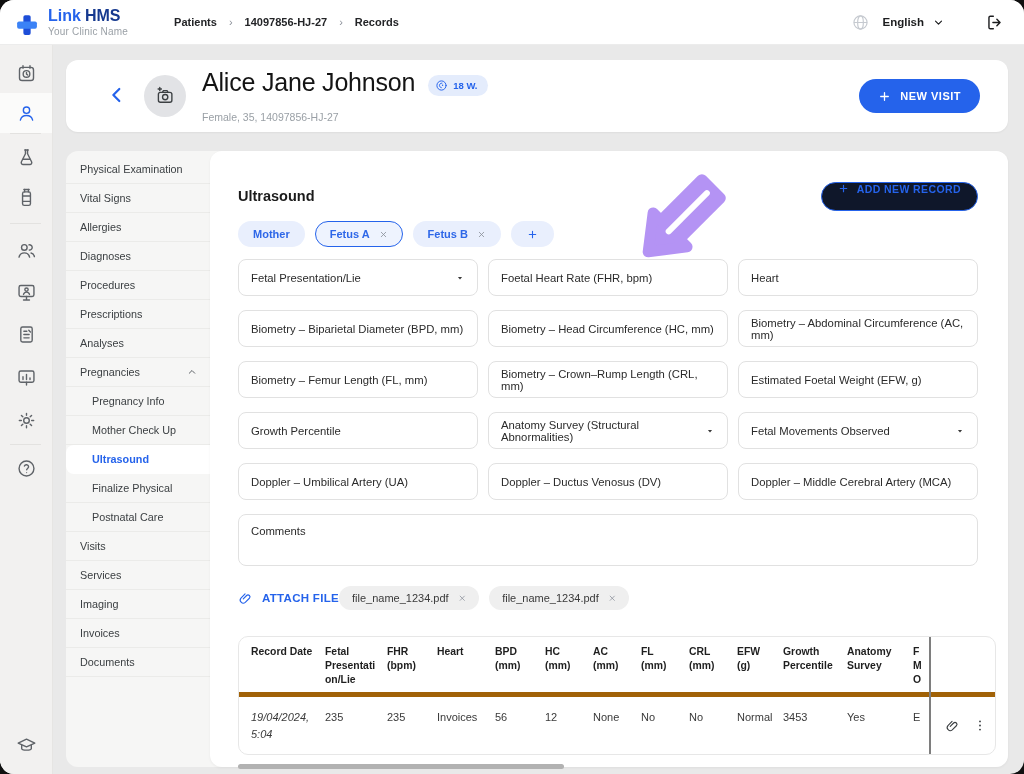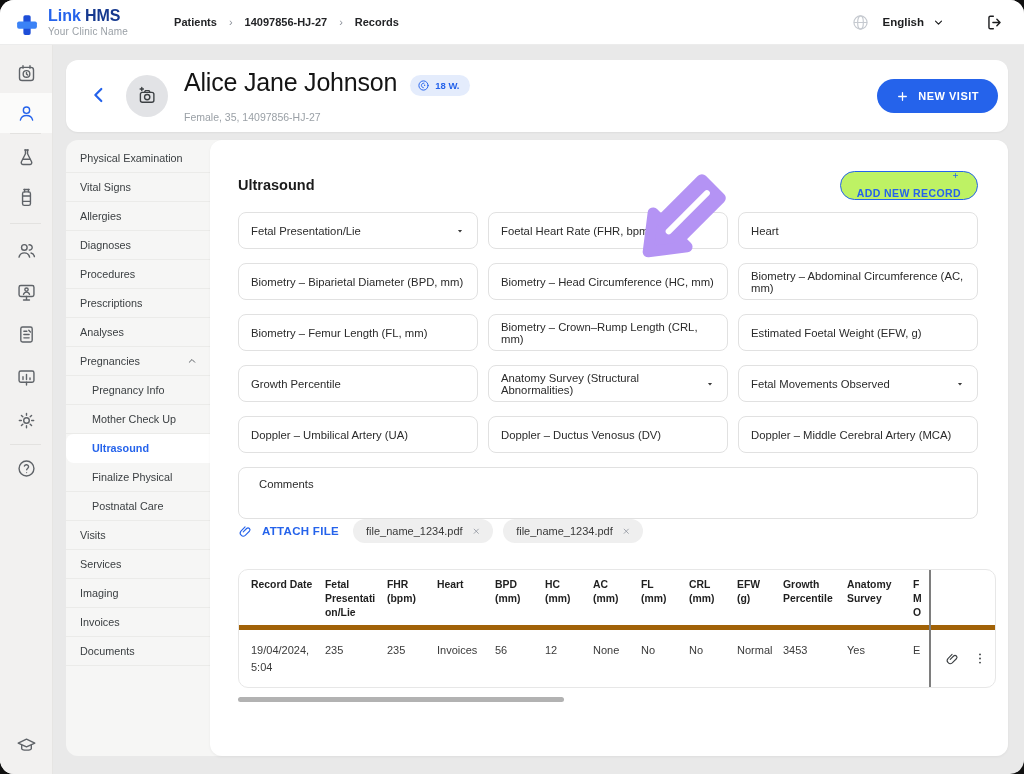--- a/index.html
+++ b/index.html
@@ -26,64 +26,64 @@
   .logout svg{width:19px;height:19px;}
 
   
   .rail{position:absolute;left:0;top:45px;bottom:0;width:52px;background:#f2f1f0;border-right:1px solid #e6e5e3;z-index:3;}
   .rail-item{position:absolute;left:0;width:52px;height:40px;display:flex;align-items:center;justify-content:center;color:#5f6368;cursor:pointer;}
   .rail-item.active{color:#2563eb;background:#fbfbfa;}
   .rail-item svg{width:21px;height:21px;}
   .rail-div{position:absolute;left:10px;right:11px;height:1px;background:#e3e2e0;}
 
   
-  .patient-card{position:absolute;left:66px;top:60px;width:942px;height:72px;background:#fff;border-radius:12px;box-shadow:0 1px 2px rgba(0,0,0,.05);display:flex;align-items:center;padding:0 10px;box-sizing:border-box;z-index:2;}
+  .patient-card{position:absolute;left:66px;top:60px;width:942px;height:72px;background:#fff;border-radius:12px;box-shadow:0 1px 2px rgba(0,0,0,.05);display:flex;align-items:center;padding:0 28px;box-sizing:border-box;z-index:2;}
   .back-btn{width:26px;height:26px;margin-left:10px;color:#2563eb;background:none;border:none;padding:0;cursor:pointer;}
   .back-btn svg{width:22px;height:22px;}
   .avatar{width:42px;height:42px;border-radius:50%;background:#e2e3e6;display:flex;align-items:center;justify-content:center;margin-left:14px;color:#3c4043;cursor:pointer;}
   .avatar svg{width:22px;height:22px;}
   .p-info{margin-left:16px;}
   .p-name-row{display:flex;align-items:center;gap:13px;}
   .p-name{font-size:25px;font-weight:500;color:#141414;letter-spacing:-.2px;line-height:1.1;}
   .badge{height:21px;padding:0 10px 0 7px;border-radius:11px;background:#e4ecfc;color:#2563eb;font-size:9.5px;font-weight:700;display:flex;align-items:center;gap:5px;margin-top:5px;}
   .badge svg{width:13px;height:13px;}
   .p-details{font-size:10.5px;color:#9aa0a6;margin-top:14px;}
   .new-visit{margin-left:auto;height:34px;padding:0 19px;border-radius:17px;background:var(--primary);color:#fff;font-size:11px;font-weight:700;letter-spacing:.5px;display:flex;align-items:center;gap:9px;border:none;cursor:pointer;}
   .new-visit svg{width:13px;height:13px;}
 
   
-  .lower{position:absolute;left:66px;top:140px;width:942px;height:616px;background:#f6f6f5;border-radius:12px;z-index:1;}
+  .lower{position:absolute;left:66px;top:151px;width:942px;height:616px;background:#f6f6f5;border-radius:12px;z-index:1;}
   .sidenav{position:absolute;left:0;top:0;width:144px;padding-top:4px;box-sizing:border-box;}
   .nav-item{height:29px;display:flex;align-items:center;justify-content:space-between;padding:0 12px 0 14px;font-size:10.8px;color:#3c4043;border-bottom:1px solid #ebebe9;cursor:pointer;box-sizing:border-box;}
   .nav-item.sub{padding-left:26px;}
   .nav-item.active{background:#fff;color:#2563eb;font-weight:700;border-bottom-color:transparent;border-radius:8px 0 0 8px;}
   .nav-item .chev{width:12px;height:12px;color:#5f6368;flex:none;}
 
   .panel{position:absolute;left:144px;top:0;right:0;bottom:0;background:#fff;border-radius:12px;box-shadow:0 1px 3px rgba(0,0,0,.05);padding:0 30px 0 28px;box-sizing:border-box;}
   .panel-head{margin-top:30px;height:30px;display:flex;align-items:center;justify-content:space-between;}
   .panel-title{font-size:14.5px;font-weight:700;color:#1b1b1b;}
-  .add-record{height:29px;padding:0 16px;border-radius:15px;border:1.5px solid var(--primary);background:#bef264;color:var(--primary);font-size:10.5px;font-weight:700;letter-spacing:.4px;display:flex;align-items:flex-end;gap:8px;cursor:pointer;flex-direction:column;}
+  .add-record{height:29px;padding:0 16px;border-radius:15px;border:1.5px solid var(--primary);background:#0f172a;color:var(--primary);font-size:10.5px;font-weight:700;letter-spacing:.4px;display:flex;align-items:flex-start;gap:8px;cursor:pointer;}
   .add-record svg{width:11px;height:11px;}
 
   .chips{margin-top:10px;display:flex;gap:10px;}
   .chip{height:26px;padding:0 14px;border-radius:14px;background:#e9effd;color:#2e67e8;font-size:11px;font-weight:600;display:flex;align-items:center;gap:9px;border:1.5px solid transparent;box-sizing:border-box;cursor:pointer;}
   .chip.active{border-color:#2563eb;background:#eef3fe;}
   .chip .x{display:flex;color:#8b909a;cursor:pointer;}
   .chip .x svg{width:9px;height:9px;}
   .chip.add{padding:0 15px;color:#2563eb;}
   .chip.add svg{width:11px;height:11px;}
 
   .fields{margin-top:12px;display:grid;grid-template-columns:repeat(3,1fr);gap:14px 10px;}
   .field{height:37px;border:1px solid #e1e1e1;border-radius:8px;display:flex;align-items:center;justify-content:space-between;padding:0 12px;font-size:11.3px;color:#2b2b2b;background:#fff;box-sizing:border-box;cursor:text;}
   .field .caret{width:10px;height:10px;flex:none;margin-left:6px;}
 
-  .comments{margin-top:14px;width:100%;height:52px;border:1px solid #e1e1e1;border-radius:8px;padding:10px 20px;font-size:11.3px;color:#2b2b2b;resize:none;box-sizing:border-box;display:block;outline:none;}
+  .comments{margin-top:14px;width:100%;height:52px;border:1px solid #e1e1e1;border-radius:8px;padding:10px 12px;font-size:11.3px;color:#2b2b2b;resize:none;box-sizing:border-box;display:block;outline:none;}
   .comments::placeholder{color:#2b2b2b;opacity:1;}
 
-  .attach-row{display:flex;align-items:center;gap:14px;}
+  .attach-row{margin-top:20px;display:flex;align-items:center;}
   .attach-link{display:flex;align-items:center;gap:9px;color:var(--primary);font-size:11.5px;font-weight:700;letter-spacing:.3px;background:none;border:none;padding:0;cursor:pointer;}
   .attach-link svg{width:15px;height:15px;}
   .file-chip{height:24px;padding:0 13px;border-radius:12px;background:#efefef;font-size:11px;color:#3a3a3a;display:flex;align-items:center;gap:9px;}
   .file-chip .x{display:flex;color:#8b909a;cursor:pointer;}
   .file-chip .x svg{width:8.5px;height:8.5px;}
 
   .rtable{position:relative;margin-top:26px;width:756px;border:1px solid #e7e7e7;border-radius:10px;overflow:hidden;background:#fff;}
   .t-head{display:flex;align-items:flex-start;padding:8px 0 5px 12px;border-bottom:5px solid #a16207;min-height:50px;box-sizing:border-box;}
   .t-hcell{font-size:10.4px;font-weight:700;color:#1f1f1f;line-height:1.35;padding-right:8px;box-sizing:border-box;overflow-wrap:anywhere;flex:none;}
   .t-row{display:flex;align-items:flex-start;padding:12px 0 12px 12px;position:relative;min-height:56px;box-sizing:border-box;}
@@ -325,20 +325,46 @@
     <div class="panel">
       <div class="panel-head">
         <h2 class="panel-title" style="margin:0;">Ultrasound</h2>
         <button class="add-record">
           <svg viewBox="0 0 24 24" fill="none" stroke="currentColor" stroke-width="2.6" stroke-linecap="round">
               <path d="M12 5v14M5 12h14"></path>
             </svg>
           <span>ADD NEW RECORD</span>
         </button>
       </div>
+      <div class="chips" id="chips">
+          <div class="chip">
+            <span>Mother</span>
+          </div>
+          <div class="chip active">
+            <span>Fetus A</span>
+            <span class="x">
+              <svg viewBox="0 0 24 24" fill="none" stroke="currentColor" stroke-width="2.2" stroke-linecap="round" stroke-linejoin="round">
+                <path d="M6 6l12 12M18 6 6 18"></path>
+              </svg>
+            </span>
+          </div>
+          <div class="chip">
+            <span>Fetus B</span>
+            <span class="x">
+              <svg viewBox="0 0 24 24" fill="none" stroke="currentColor" stroke-width="2.2" stroke-linecap="round" stroke-linejoin="round">
+                <path d="M6 6l12 12M18 6 6 18"></path>
+              </svg>
+            </span>
+          </div>
+          <div class="chip add">
+            <svg viewBox="0 0 24 24" fill="none" stroke="currentColor" stroke-width="2.4" stroke-linecap="round" stroke-linejoin="round">
+              <path d="M12 5v14M5 12h14"></path>
+            </svg>
+          </div>
+        </div>
       <div class="fields" id="fields">
           <div class="field">
             <span>Fetal Presentation/Lie</span>
             <span class="caret" style="display: flex;">
               <svg viewBox="0 0 24 24" fill="none" stroke="currentColor" stroke-width="1.6" stroke-linecap="round" stroke-linejoin="round">
                 <path d="M7 9.6h10L12 15.6z" fill="#3a3a3a" stroke="none"></path>
               </svg>
             </span>
           </div>
           <div class="field">
@@ -431,21 +457,21 @@
             <div class="t-hcell" style="width: 48px;">HC (mm)</div>
             <div class="t-hcell" style="width: 48px;">AC (mm)</div>
             <div class="t-hcell" style="width: 48px;">FL (mm)</div>
             <div class="t-hcell" style="width: 48px;">CRL (mm)</div>
             <div class="t-hcell" style="width: 46px;">EFW (g)</div>
             <div class="t-hcell" style="width: 64px;">Growth Percentile</div>
             <div class="t-hcell" style="width: 66px;">Anatomy Survey</div>
             <div class="t-hcell" style="width: 16px;">F M O</div>
           </div>
           <div class="t-row">
-            <div class="t-cell" style="width: 74px;">19/04/2024, 5:04</div>
+            <div class="t-cell" style="width: 74px; font-style: italic;">19/04/2024, 5:04</div>
             <div class="t-cell" style="width: 62px;">235</div>
             <div class="t-cell" style="width: 50px;">235</div>
             <div class="t-cell" style="width: 58px;">Invoices</div>
             <div class="t-cell" style="width: 50px;">56</div>
             <div class="t-cell" style="width: 48px;">12</div>
             <div class="t-cell" style="width: 48px;">None</div>
             <div class="t-cell" style="width: 48px;">No</div>
             <div class="t-cell" style="width: 48px;">No</div>
             <div class="t-cell" style="width: 46px;">Normal</div>
             <div class="t-cell" style="width: 64px;">3453</div>

